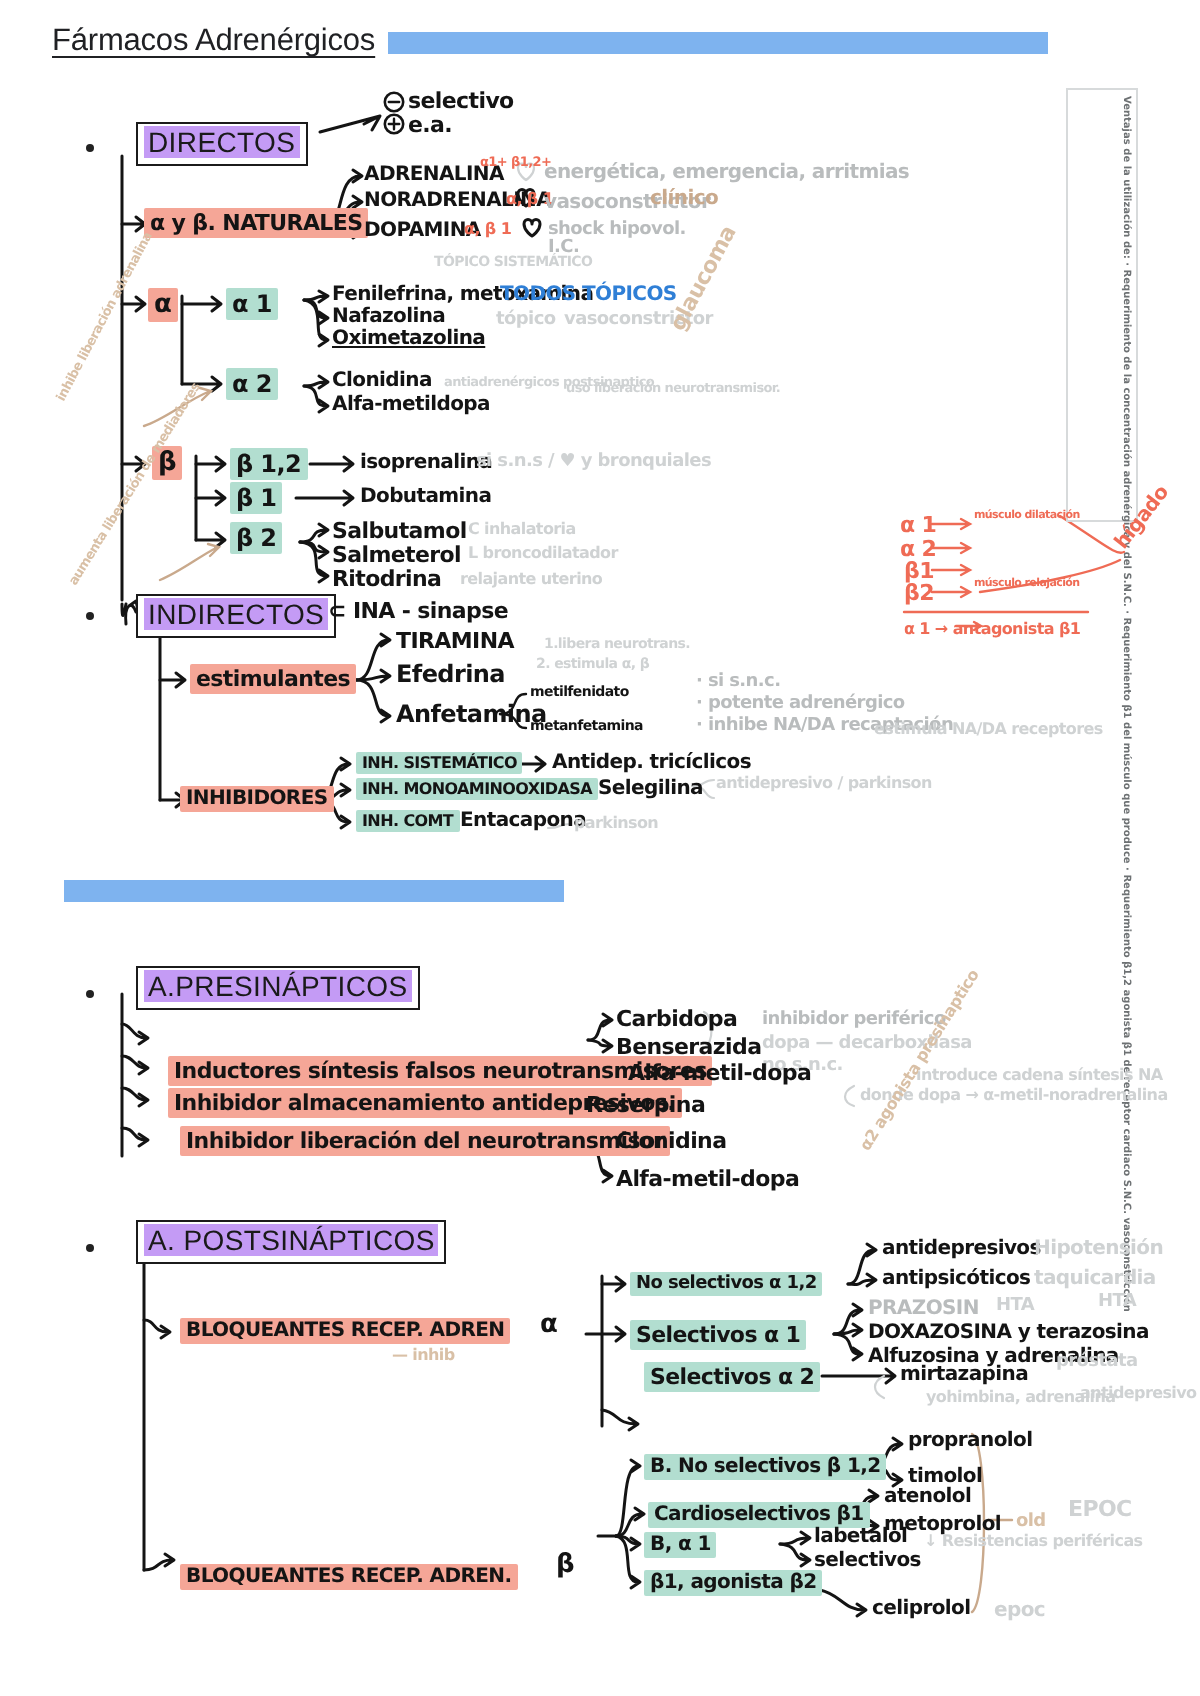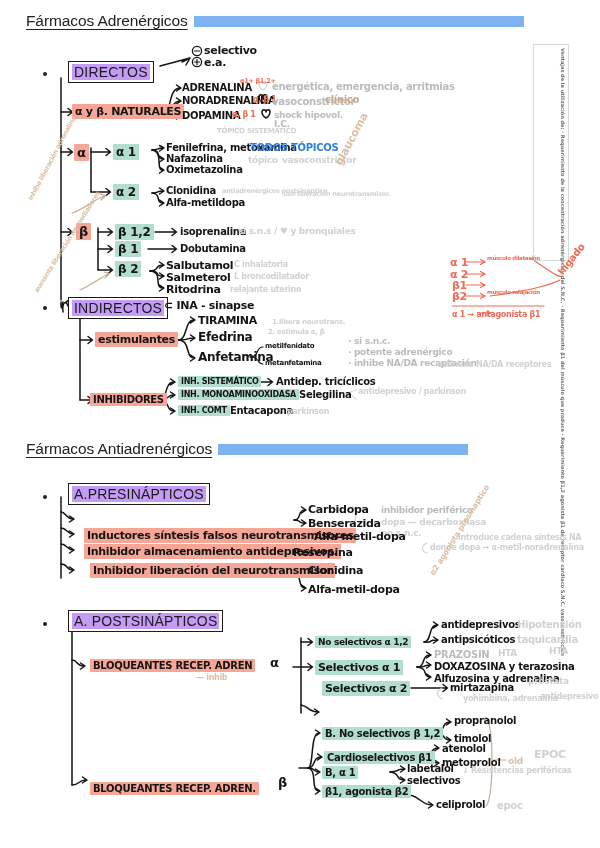--- a/index.html
+++ b/index.html
@@ -218,21 +218,20 @@
     <path class="st-tan" d="M494 760 L506 760"></path>
     <path class="st-faint" d="M442 688 C436 691 436 696 442 699"></path>
   </svg>
 
   <div class="sec-head" style="left:26px;top:12px;">
     <span class="txt">Fármacos Adrenérgicos</span>
     <span class="bar" style="width:330px;"></span>
   </div>
 
   <div class="sec-head" style="left:26px;top:440px;">
-    <span class="txt">Fármacos Antiadrenérgicos</span>
     <span class="bar" style="width:250px;"></span>
   </div>
 
   <div class="sidebox" style="left:533px;top:44px;width:34px;height:215px;"></div>
   <div class="sidenote" style="left:566px;top:48px;width:205px;">Ventajas de la utilización de:  · Requerimiento de la concentración adrenérgica y del S.N.C.  · Requerimiento β1 del músculo que produce  · Requerimiento β1,2 agonista β1 de receptor cardiaco S.N.C. vasoconstricción</div>
 
   <div class="bullet" style="left:43px;top:72px;"></div>
   <div class="titlebox" style="left:68px;top:61px;">
     <span>DIRECTOS</span>
   </div>
@@ -259,21 +258,21 @@
   <div class="hw s9 faint" style="left:274px;top:119px;">I.C.</div>
 
   <div class="hw s13" style="left:74px;top:145px;">
     <span class="hl-pink">α</span>
   </div>
   <div class="hw s12" style="left:113px;top:145px;">
     <span class="hl-green">α 1</span>
   </div>
   <div class="hw s10" style="left:166px;top:142px;">Fenilefrina, metoxamina</div>
   <div class="hw s10" style="left:166px;top:153px;">Nafazolina</div>
-  <div class="hw s10" style="left:166px;top:164px;">Oximetazolina</div>
+  <div class="hw s10" style="left:166px;top:164px;text-decoration:underline;">Oximetazolina</div>
   <div class="hw s10 blue" style="left:250px;top:142px;">TODOS TÓPICOS</div>
   <div class="hw s9 faint2" style="left:248px;top:155px;">tópico</div>
   <div class="hw s9 faint2" style="left:282px;top:155px;">vasoconstrictor</div>
   <div class="hw s11 tan2" style="left:338px;top:158px;transform:rotate(-62deg);">glaucoma</div>
   <div class="hw s7 faint2" style="left:217px;top:127px;font-size:7px;">TÓPICO SISTEMÁTICO</div>
 
   <div class="hw s12" style="left:113px;top:185px;">
     <span class="hl-green">α 2</span>
   </div>
   <div class="hw s10" style="left:166px;top:185px;">Clonidina</div>

